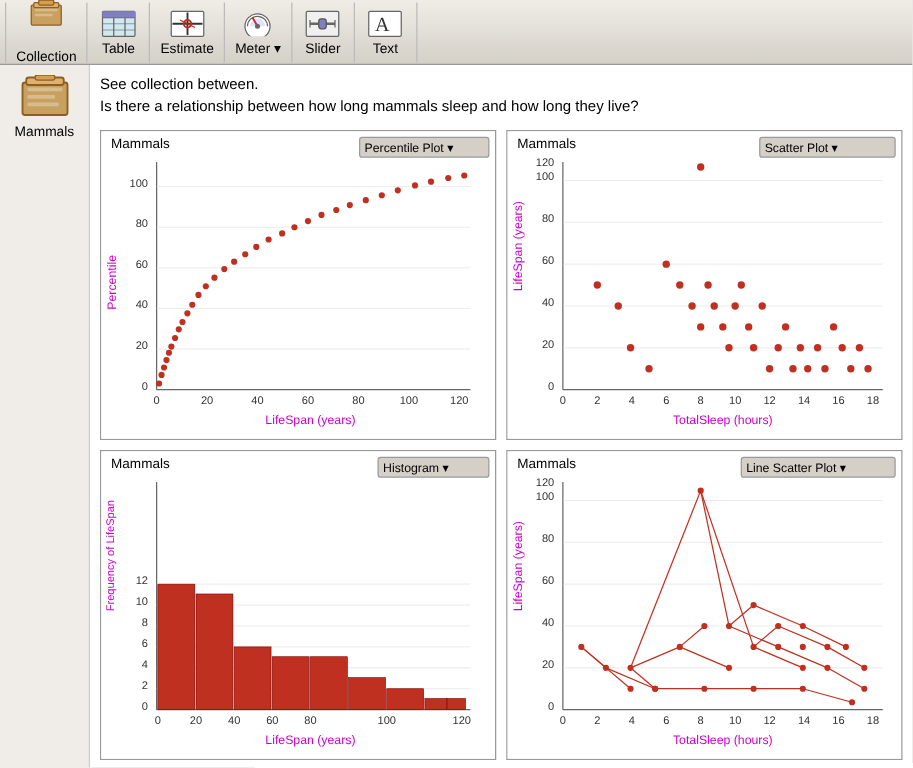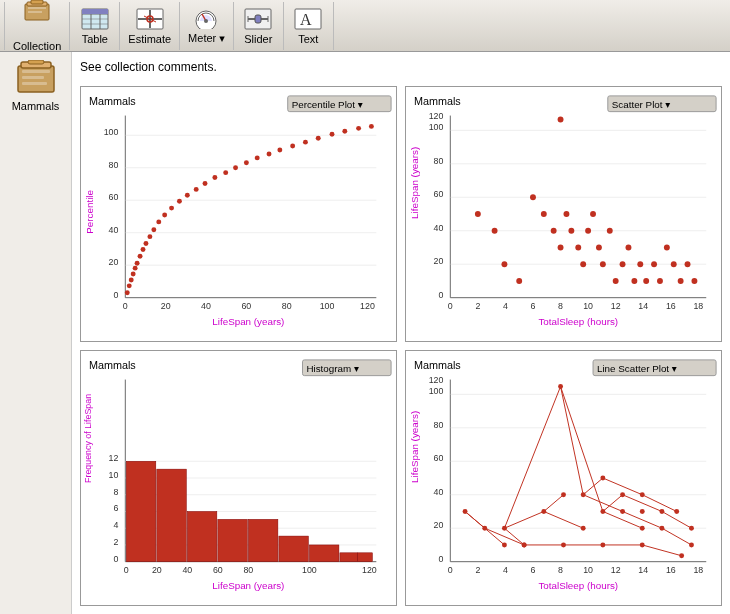--- a/index.html
+++ b/index.html
@@ -199,21 +199,22 @@
         <rect x="6" y="16" width="22" height="3" fill="#fff" opacity="0.3" rx="1"></rect>
         <rect x="6" y="22" width="25" height="3" fill="#fff" opacity="0.3" rx="1"></rect>
       </svg>
     </div>
     <span class="collection-label">Mammals</span>
   </div>
 
   <div id="content">
 
     <div class="text-area">
-      <p>See collection comments.</p>
+      <p>See collection between.</p>
+      <p>Is there a relationship between how long mammals sleep and how long they live?</p>
     </div>
 
     <div class="plots-grid">
 
       <div class="plot-container">
         <svg width="100%" height="100%" viewBox="0 0 320 250">
 
           <rect x="0" y="0" width="320" height="250" fill="white"></rect>
 
           <text x="8" y="14" font-size="11" fill="#000">Mammals</text>

